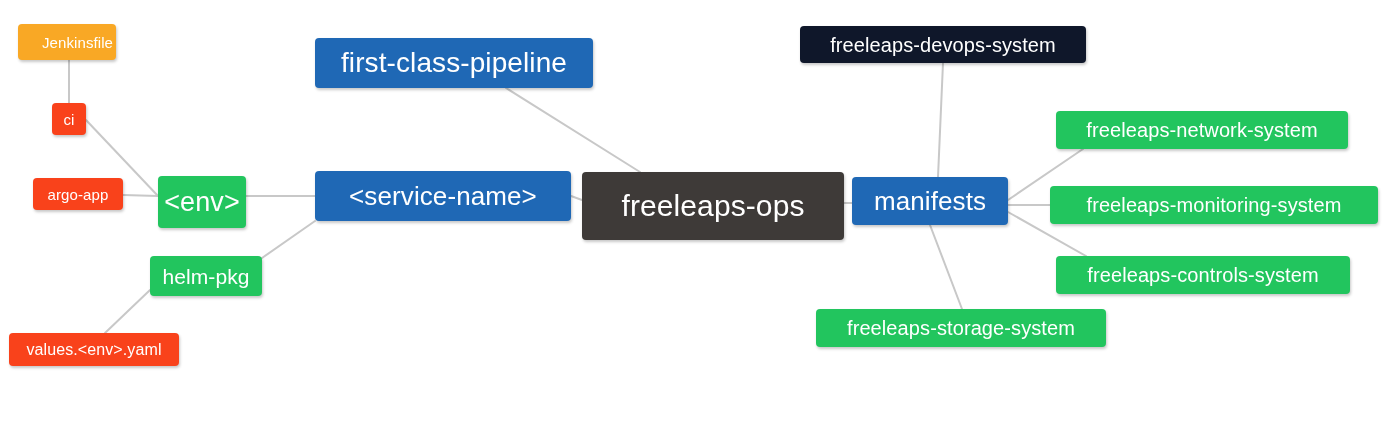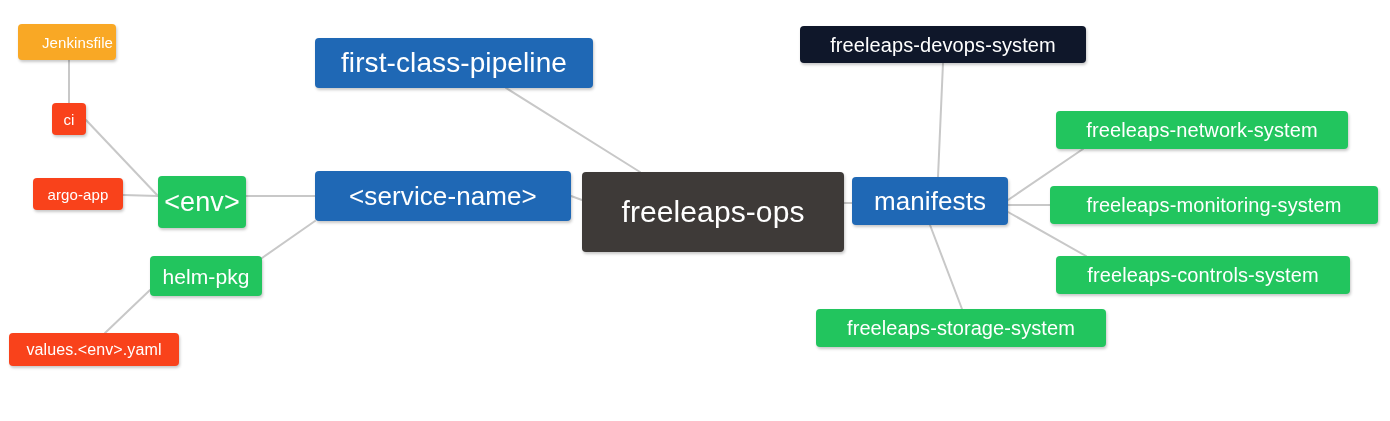--- a/index.html
+++ b/index.html
@@ -62,21 +62,21 @@
     </svg>
   <div id="node-layer">
       <div class="node" style="left: 18px; top: 24px; width: 98px; height: 36px; background: rgb(249, 168, 37); font-size: 15px; padding-left: 21px;">Jenkinsfile</div>
       <div class="node" style="left: 52px; top: 103px; width: 34px; height: 32px; background: rgb(249, 66, 27); font-size: 15px; text-align: right;">ci</div>
       <div class="node" style="left: 33px; top: 178px; width: 90px; height: 32px; background: rgb(249, 66, 27); font-size: 15px;">argo-app</div>
       <div class="node" style="left: 158px; top: 176px; width: 88px; height: 52px; background: rgb(34, 197, 94); font-size: 27px;">&lt;env&gt;</div>
       <div class="node" style="left: 150px; top: 256px; width: 112px; height: 40px; background: rgb(34, 197, 94); font-size: 21px;">helm-pkg</div>
       <div class="node" style="left: 9px; top: 333px; width: 170px; height: 33px; background: rgb(249, 66, 27); font-size: 16px;">values.&lt;env&gt;.yaml</div>
       <div class="node" style="left: 315px; top: 38px; width: 278px; height: 50px; background: rgb(31, 104, 181); font-size: 28px;">first-class-pipeline</div>
       <div class="node" style="left: 315px; top: 171px; width: 256px; height: 50px; background: rgb(31, 104, 181); font-size: 26px;">&lt;service-name&gt;</div>
-      <div class="node" style="left: 582px; top: 172px; width: 262px; height: 80px; background: rgb(62, 58, 56); font-size: 30px;">freeleaps-ops</div>
+      <div class="node" style="left: 582px; top: 172px; width: 262px; height: 68px; background: rgb(62, 58, 56); font-size: 30px;">freeleaps-ops</div>
       <div class="node" style="left: 852px; top: 177px; width: 156px; height: 48px; background: rgb(31, 104, 181); font-size: 26px;">manifests</div>
       <div class="node" style="left: 800px; top: 26px; width: 286px; height: 37px; background: #0f172a; font-size: 20px;">freeleaps-devops-system</div>
       <div class="node" style="left: 1056px; top: 111px; width: 292px; height: 38px; background: rgb(34, 197, 94); font-size: 20px;">freeleaps-network-system</div>
       <div class="node" style="left: 1050px; top: 186px; width: 328px; height: 38px; background: rgb(34, 197, 94); font-size: 20px;">freeleaps-monitoring-system</div>
       <div class="node" style="left: 1056px; top: 256px; width: 294px; height: 38px; background: rgb(34, 197, 94); font-size: 20px; text-align: right;">freeleaps-controls-system</div>
       <div class="node" style="left: 816px; top: 309px; width: 290px; height: 38px; background: rgb(34, 197, 94); font-size: 20px; text-align: center;">freeleaps-storage-system</div>
     </div>
 </div>
 
 </body></html>

